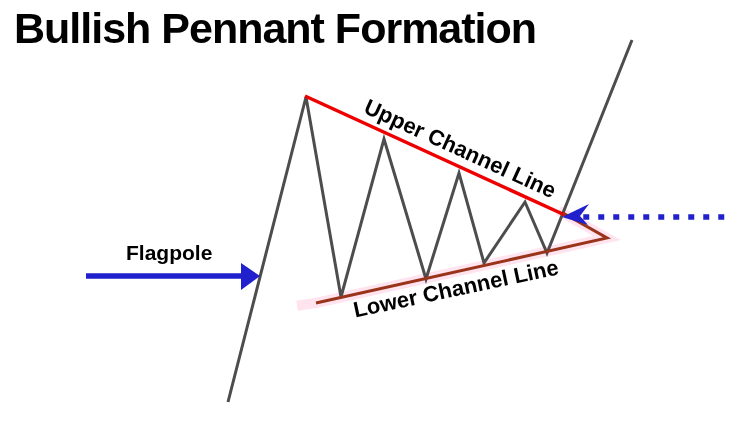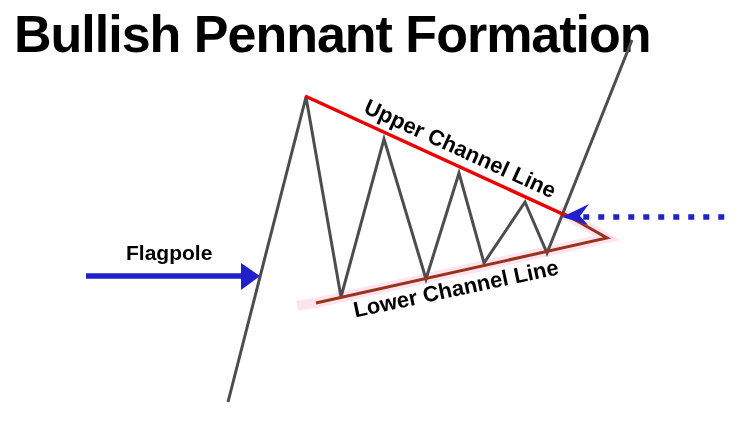--- a/index.html
+++ b/index.html
@@ -6,21 +6,21 @@
   .stage{
     position:relative;
     width:745px;height:426px;
     background:#fff;
     overflow:hidden;
     font-family:"Liberation Sans", sans-serif;
   }
   .stage svg{position:absolute;left:0;top:0;}
   .page-title{
     position:absolute;left:14px;top:4px;
-    font-size:52px;font-weight:bold;color:#000;
+    font-size:43px;font-weight:bold;color:#000;
     letter-spacing:-1px;white-space:nowrap;
   }
   .diagram-label{
     position:absolute;color:#000;font-weight:bold;white-space:nowrap;
   }
   .flagpole-label{left:126px;top:241px;font-size:21px;text-align:right;}
   .breakout-label{left:604px;top:183px;font-size:22px;}
   .upper-channel-label{
     left:460px;top:149px;font-size:22px;
     transform:translate(-50%,-50%) rotate(24.5deg);

